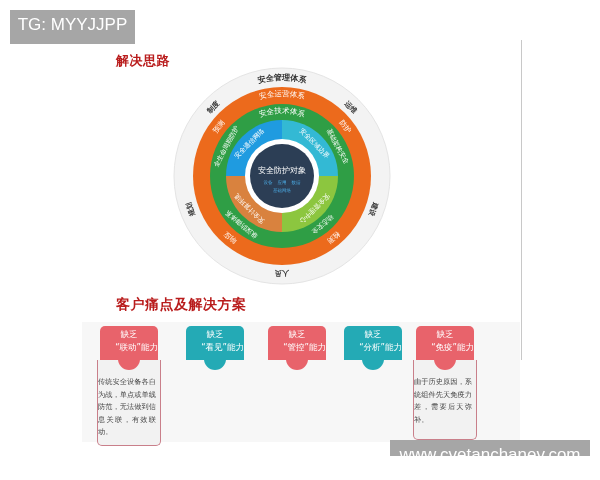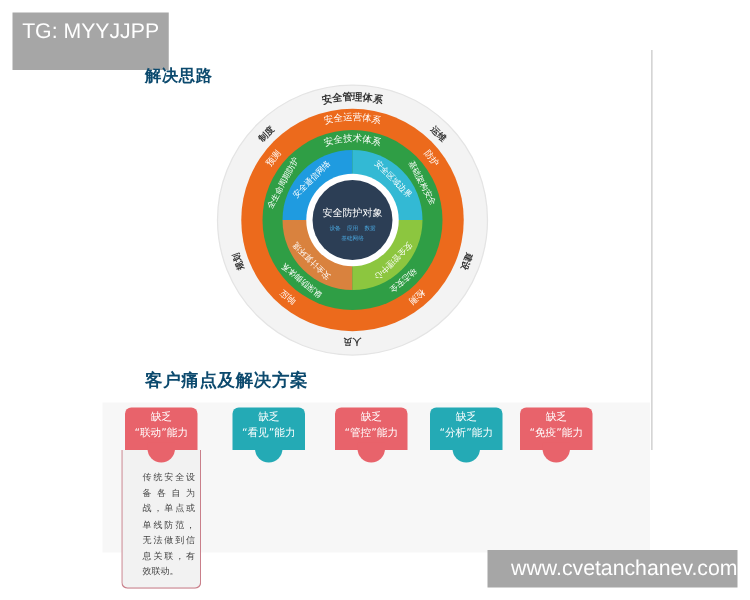--- a/index.html
+++ b/index.html
@@ -2,29 +2,29 @@
 <html><head>
 <meta charset="utf-8">
 <style>
   html, body { margin:0; padding:0; }
   body {
     width:600px; height:480px; position:relative; overflow:hidden;
     background:#ffffff;
     font-family:"DejaVu Sans", sans-serif;
   }
   .tg-badge {
-    position:absolute; left:10px; top:10px; width:125px; height:46px;
+    position:absolute; left:10px; top:10px; width:125px; height:34px;
     background:#a6a6a6; color:#ffffff; font-family:"Liberation Sans", sans-serif;
     font-size:17px; line-height:30px; text-align:center;
   }
   .right-rule {
     position:absolute; left:521px; top:40px; width:1px; height:320px; background:#c8c8c8;
   }
   .section-title {
-    position:absolute; color:#0c4a6e; font-weight:bold; font-size:13px;
+    position:absolute; color:#b91c1c; font-weight:bold; font-size:13px;
     font-family:"DejaVu Sans", sans-serif; letter-spacing:0.5px;
   }
   .title-1 { left:116px; top:52px; }
   .title-2 { left:116px; top:296px; font-size:14px;text-align:center; }
 
   .diagram { position:absolute; left:173px; top:67px; width:218px; height:218px; }
   .diagram svg { width:100%; height:100%; overflow:visible; }
   .ring-label { font-family:"DejaVu Sans", sans-serif; }
 
   .cards-band {
@@ -34,44 +34,44 @@
   .card {
     position:absolute; top:326px; width:78px;
   }
   .card-head {
     position:relative; margin:0 auto; width:58px; height:34px;
     border-radius:5px 5px 0 0; color:#ffffff; font-size:8.5px;
     text-align:center; line-height:13px; padding-top:2px; box-sizing:border-box;
     z-index:2;
   }
   .card-head .l1 { display:block; }
-  .card-head .l2 { display:block; }
+  .card-head .l2 { display:block;text-align:right; }
   .card-head::after {
     content:""; position:absolute; left:50%; bottom:-10px; transform:translateX(-50%);
     width:22px; height:16px; border-radius:0 0 11px 11px; background:inherit;
   }
   .card-body {
     position:relative; width:64px; margin:0 auto; margin-top:0;
     background:#f2f2f2; border:1.5px solid; border-top:none;
-    border-radius:0 0 5px 5px; padding:16px 4px 6px 16px; box-sizing:border-box;
+    border-radius:0 0 5px 5px; padding:16px 4px 6px 0; box-sizing:border-box;
     font-size:7.2px; line-height:12.5px; color:#444; text-align:justify;
     min-height:80px;
   }
   .card-body::before {
     content:""; position:absolute; left:-1.5px; right:-1.5px; top:0; height:1.5px;
   }
   .red .card-head { background:#e8636b; }
   .red .card-body { border-color:#c97f8a; }
   .teal .card-head { background:#24aab5; }
   .teal .card-body { border-color:#6fb6bd; }
 
   .watermark {
-    position:absolute; left:390px; top:440px; width:200px; height:30px;
+    position:absolute; left:390px; top:440px; width:200px; height:16px;
     background:#a6a6a6; color:#ffffff; font-family:"Liberation Sans", sans-serif;
-    font-size:17px; line-height:30px; text-align:right;
+    font-size:17px; line-height:30px; text-align:center;
   }
 </style>
 </head>
 <body>
 
 <div class="tg-badge">TG: MYYJJPP</div>
 <div class="right-rule"></div>
 
 <div class="section-title title-1">解决思路</div>
 
@@ -169,15 +169,16 @@
     <span class="l1">缺乏</span>
     <span class="l2">“分析”能力</span>
   </div>
 </div>
 
 <div class="card red" style="left:406px;">
   <div class="card-head">
     <span class="l1">缺乏</span>
     <span class="l2">“免疫”能力</span>
   </div>
+  <div class="card-body">由于历史原因，系统组件先天免疫力差，需要后天弥补。</div>
 </div>
 
 <div class="watermark">www.cvetanchanev.com</div>
 
 </body></html>

